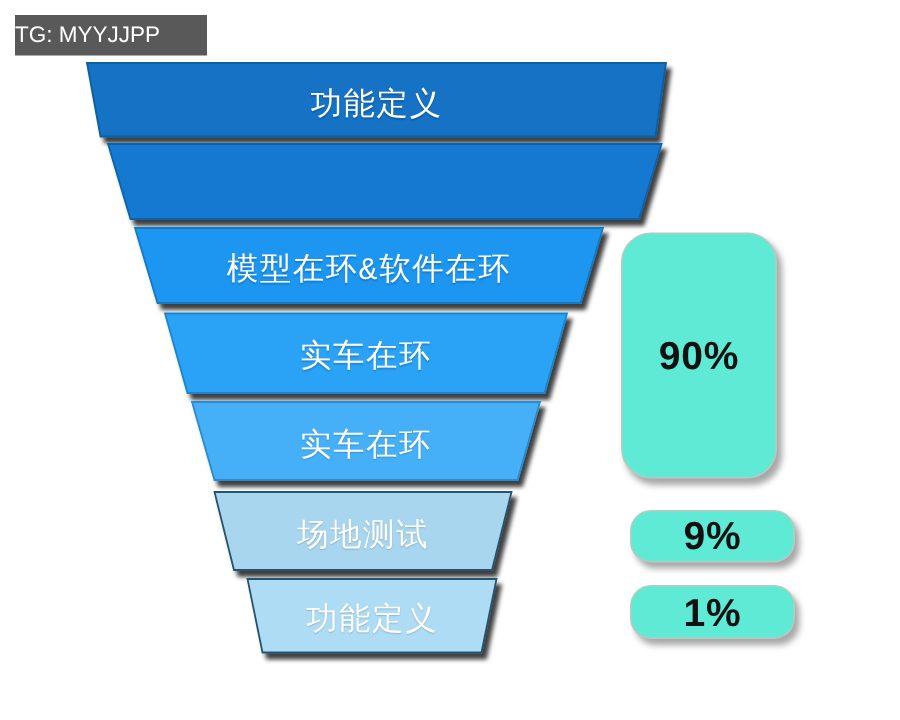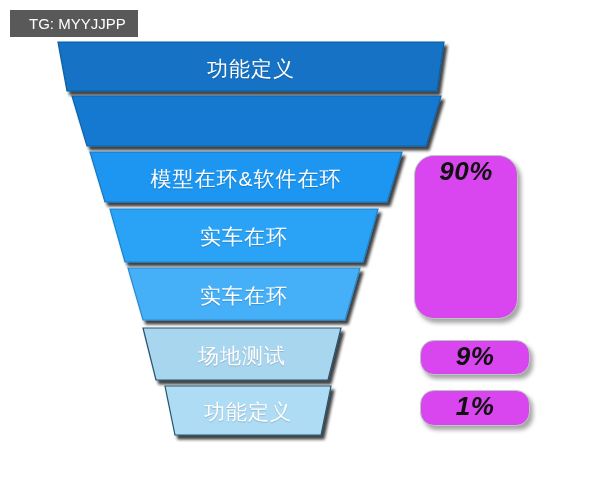--- a/index.html
+++ b/index.html
@@ -37,32 +37,33 @@
   .seg-label {
     position: absolute;
     color: #ffffff;
     font-size: 21px;
     font-weight: 500;
     letter-spacing: 1px;
     text-align: center;
     white-space: nowrap;
     text-shadow: 0 1px 1px rgba(0,0,0,0.18);
     pointer-events: none;
+    font-family: Liberation Mono, monospace;
   }
 
   
   .pct-box {
     position: absolute;
-    background: #d946ef;
+    background: #5eead4;
     border: 1px solid #b9c9bf;
     border-radius: 14px;
     box-shadow: 3px 4px 4px rgba(0,0,0,0.35);
     display: flex;
+    align-items: center;
     justify-content: center;
-    font-style: italic;
   }
   .pct-box .pct-text {
     color: #111111;
     font-weight: bold;
     font-size: 26px;
     letter-spacing: 0.5px;
   }
   #pct-90 {
     left: 414px; top: 155px;
     width: 102px; height: 162px;
@@ -84,21 +85,21 @@
     color: #ffffff;
     display: flex;
     align-items: center;
     justify-content: center;
   }
   #wm-top {
     left: 10px; top: 10px;
     width: 128px; height: 27px;
     font-size: 15px;
     justify-content: flex-start;
-    padding-left: 19px;
+    padding-left: 0;
     box-sizing: border-box;
   }
   #wm-bottom {
     left: 410px; top: 440px;
     width: 180px; height: 29px;
     font-size: 15px;
   }
 </style>
 </head>
 <body>

